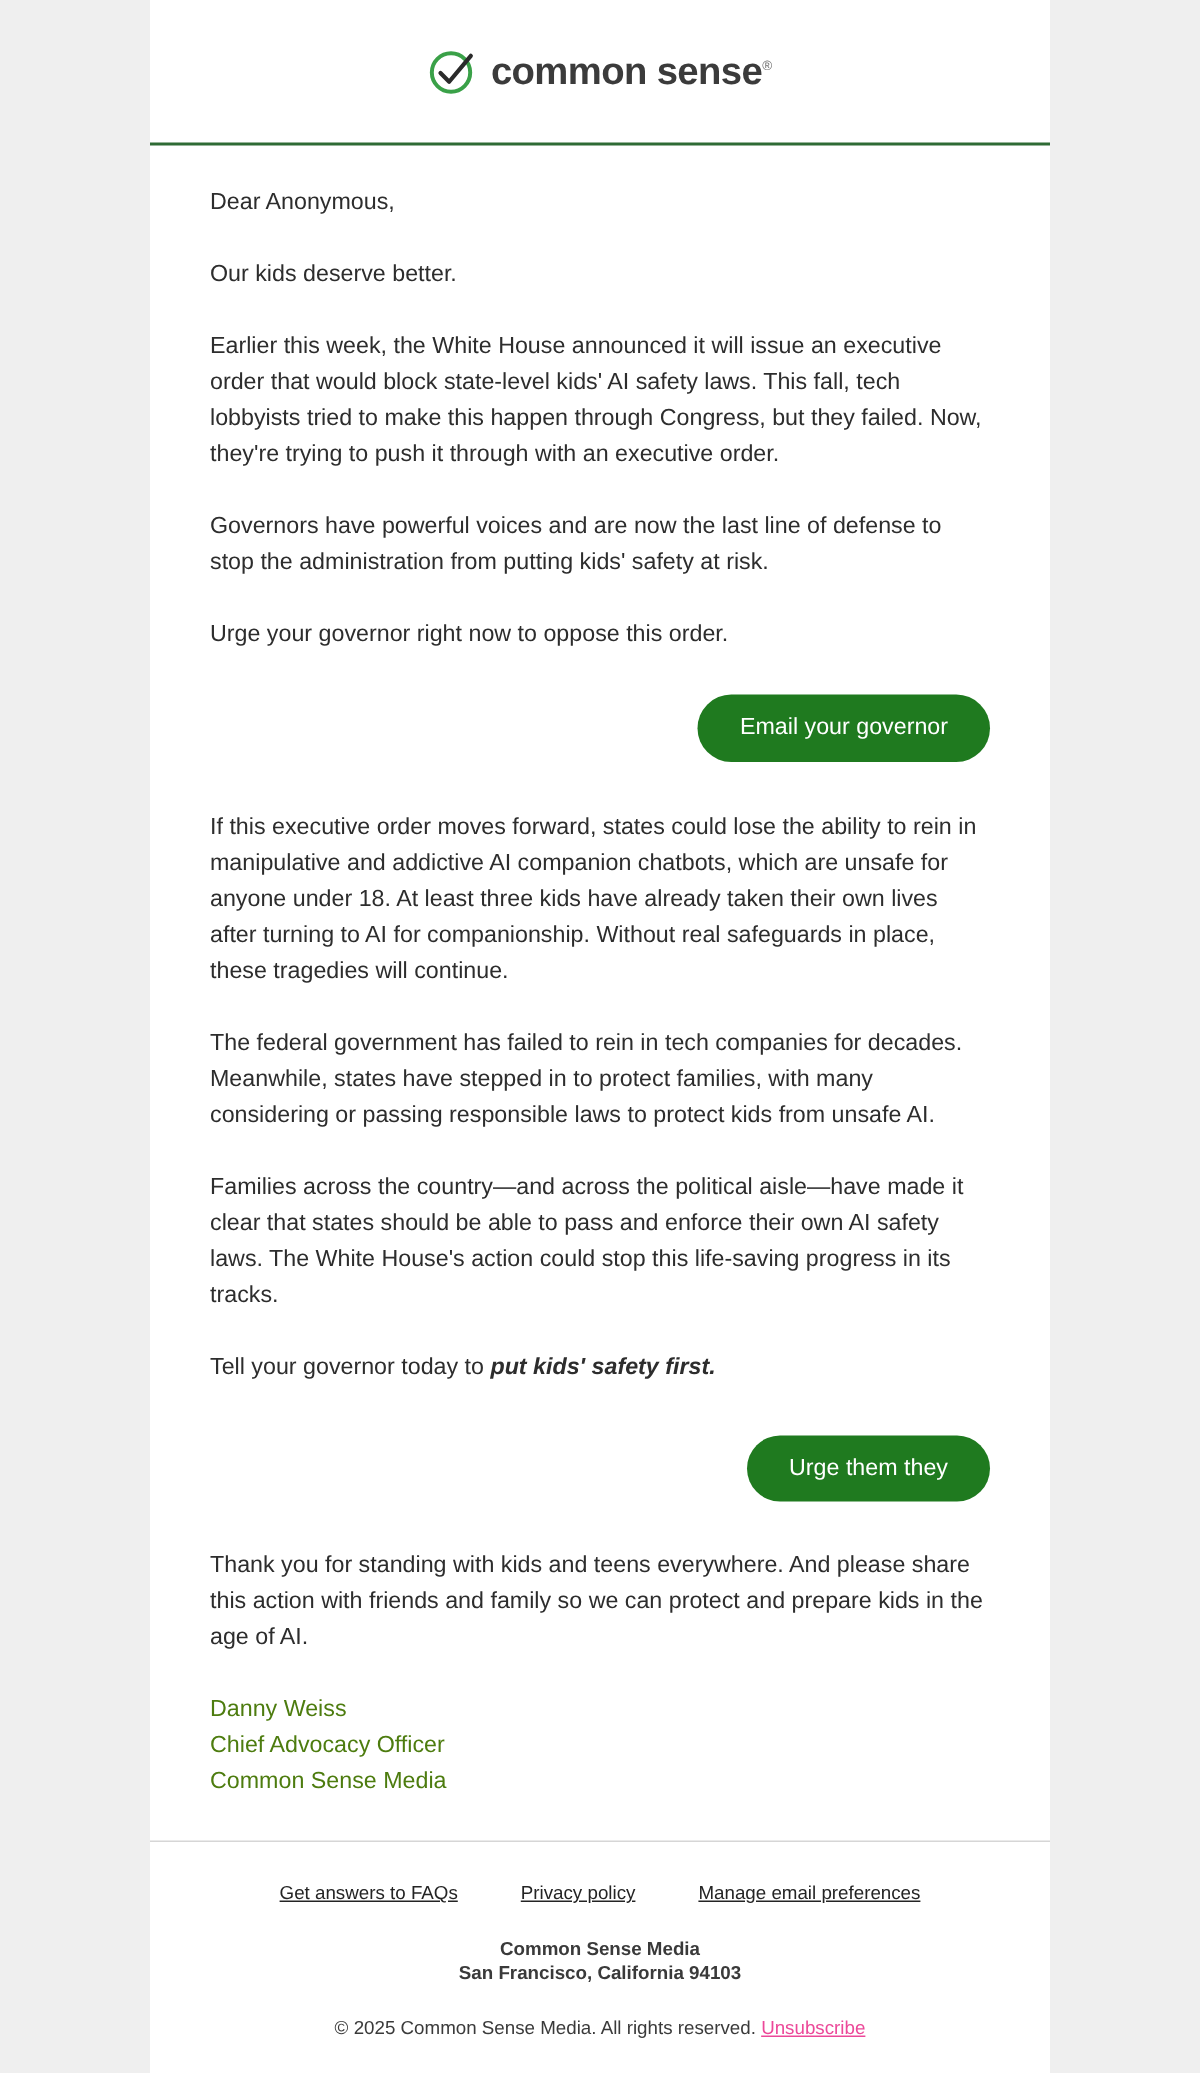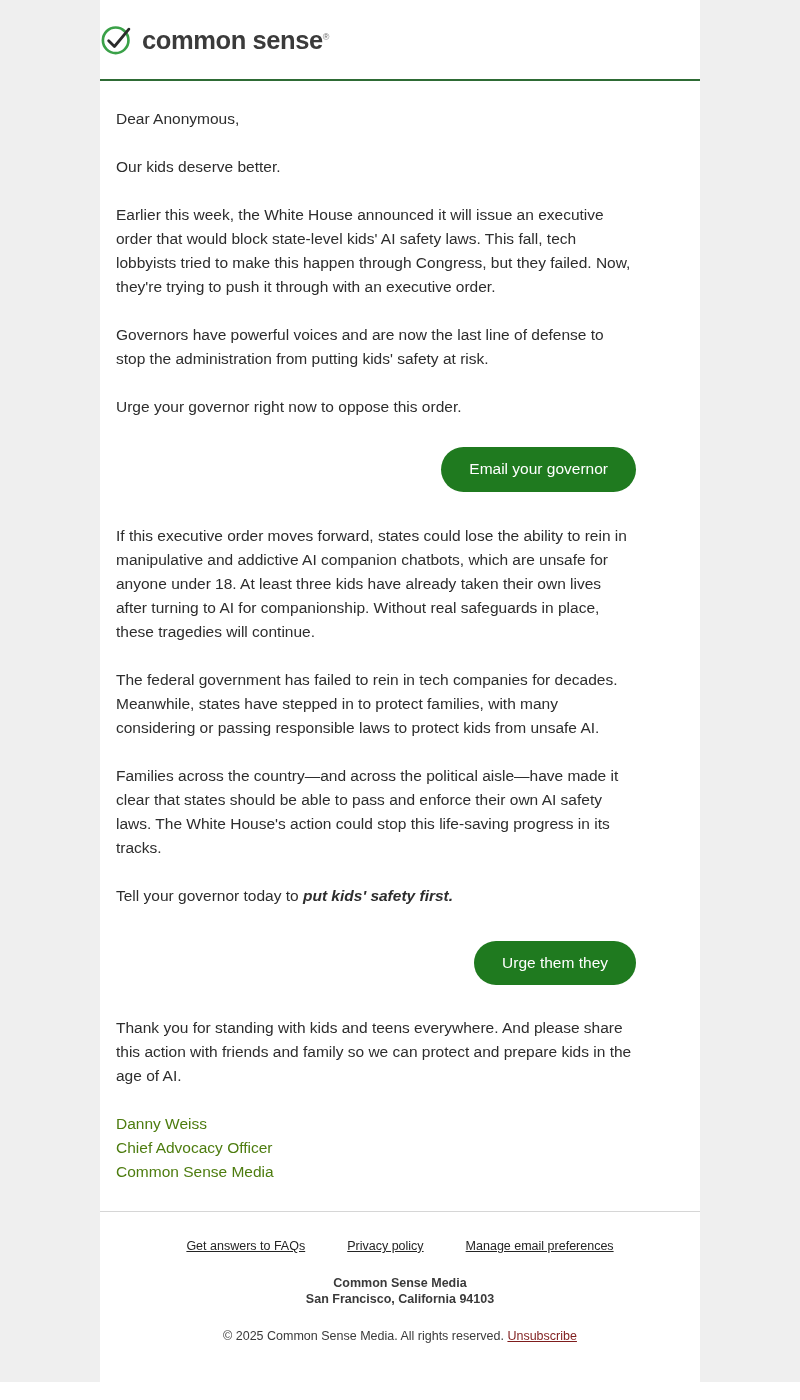--- a/index.html
+++ b/index.html
@@ -36,24 +36,24 @@
     position: absolute;
     left: 100px;
     top: 0;
     width: 600px;
     min-height: 1382px;
     background: #ffffff;
   }
 
   
   .header {
-    height: 79px;
+    height: 95px;
     display: flex;
     align-items: center;
-    justify-content: flex-start;
+    justify-content: center;
     background: #ffffff;
   }
   .logo {
     display: flex;
     align-items: center;
     gap: 9px;
   }
   .logo-mark {
     width: 33px;
     height: 33px;
@@ -78,21 +78,21 @@
   }
 
   .rule-green {
     height: 2px;
     background: #2e6b35;
     width: 600px;
   }
 
   
   .body-wrap {
-    padding: 0 16px;
+    padding: 0 40px;
   }
   .body-inner {
     width: 520px;
     padding-top: 26px;
   }
 
   p.copy {
     margin: 0 0 24px 0;
     font-size: 15.5px;
     line-height: 24px;
@@ -170,21 +170,21 @@
     font-family: "Liberation Sans", sans-serif;
   }
   .addr div { margin: 0; }
   .legal {
     margin-top: 22px;
     font-size: 12.5px;
     color: #3a3a3a;
     font-family: "Liberation Sans", sans-serif;
   }
   .legal a {
-    color: #7f1d1d;
+    color: #ec4899;
     text-decoration: underline;
   }
 </style>
 </head>
 <body>
 
 <div class="page">
 
   <div class="gutter left"></div>
   <div class="gutter right"></div>

